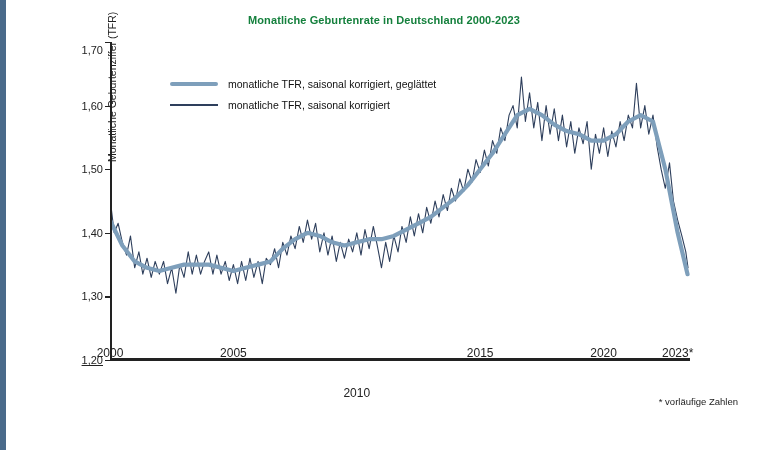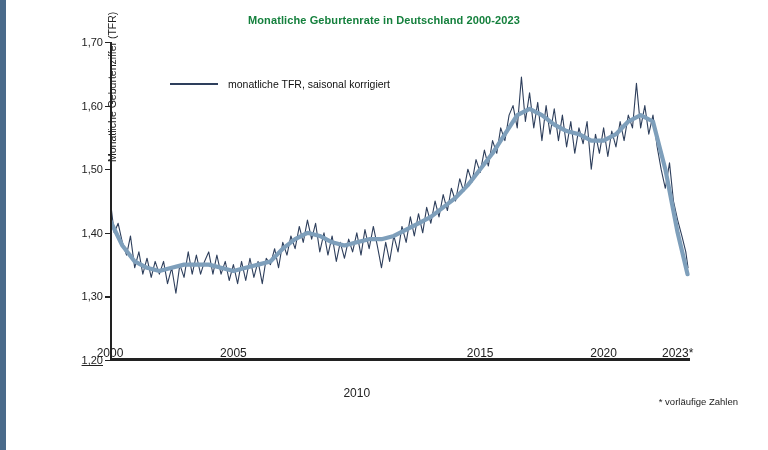--- a/index.html
+++ b/index.html
@@ -161,21 +161,21 @@
         <div class="ytick" style="top: 318px; text-decoration: underline;">1,20</div>
         <div class="ytick-mark" style="top: 318px;"></div>
         <div class="ytick" style="top: 254.4px;">1,30</div>
         <div class="ytick-mark" style="top: 254.4px;"></div>
         <div class="ytick" style="top: 190.8px;">1,40</div>
         <div class="ytick-mark" style="top: 190.8px;"></div>
         <div class="ytick" style="top: 127.2px;">1,50</div>
         <div class="ytick-mark" style="top: 127.2px;"></div>
         <div class="ytick" style="top: 63.6px;">1,60</div>
         <div class="ytick-mark" style="top: 63.6px;"></div>
-        <div class="ytick" style="top: 0px; margin-left: 21px;">1,70</div>
+        <div class="ytick" style="top: 8px; margin-left: 21px;">1,70</div>
         <div class="ytick-mark" style="top: 0px;"></div>
       </div>
     <div id="xticks">
         <div class="xtick" style="left: 0px;">2000</div>
         <div class="xtick" style="left: 123.404px;">2005</div>
         <div class="xtick" style="left: 246.809px; margin-top: 40px;">2010</div>
         <div class="xtick" style="left: 370.213px;">2015</div>
         <div class="xtick" style="left: 493.617px;">2020</div>
         <div class="xtick" style="left: 567.66px;">2023*</div>
       </div>
@@ -463,20 +463,24 @@
         <line x1="569.72" x2="569.72" y1="317" y2="322" stroke="#222" stroke-width="1"></line>
         <line x1="571.77" x2="571.77" y1="317" y2="322" stroke="#222" stroke-width="1"></line>
         <line x1="573.83" x2="573.83" y1="317" y2="322" stroke="#222" stroke-width="1"></line>
         <line x1="575.89" x2="575.89" y1="317" y2="322" stroke="#222" stroke-width="1"></line>
         <line x1="577.94" x2="577.94" y1="317" y2="322" stroke="#222" stroke-width="1"></line>
         <line x1="580.00" x2="580.00" y1="317" y2="322" stroke="#222" stroke-width="1"></line>
       </svg>
 
     <div class="legend">
       <div class="legend-row">
+        <div class="legend-swatch" style="background:#7e9fbb"></div>
+        <div class="legend-label">monatliche TFR, saisonal korrigiert, geglättet</div>
+      </div>
+      <div class="legend-row">
         <div class="legend-swatch thin" style="background:#2e3f5c"></div>
         <div class="legend-label">monatliche TFR, saisonal korrigiert</div>
       </div>
     </div>
   </div>
 
   <div class="footnote">* vorläufige Zahlen</div>
 
 </div>
 

